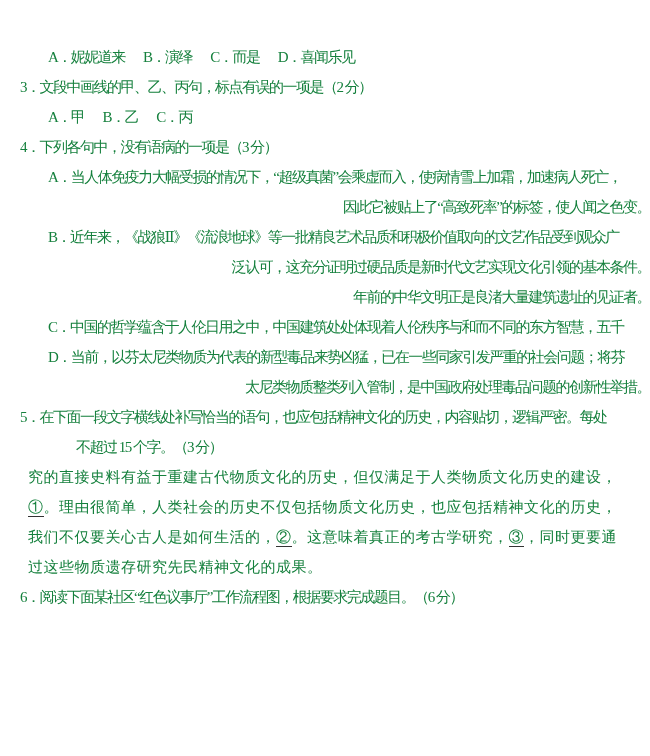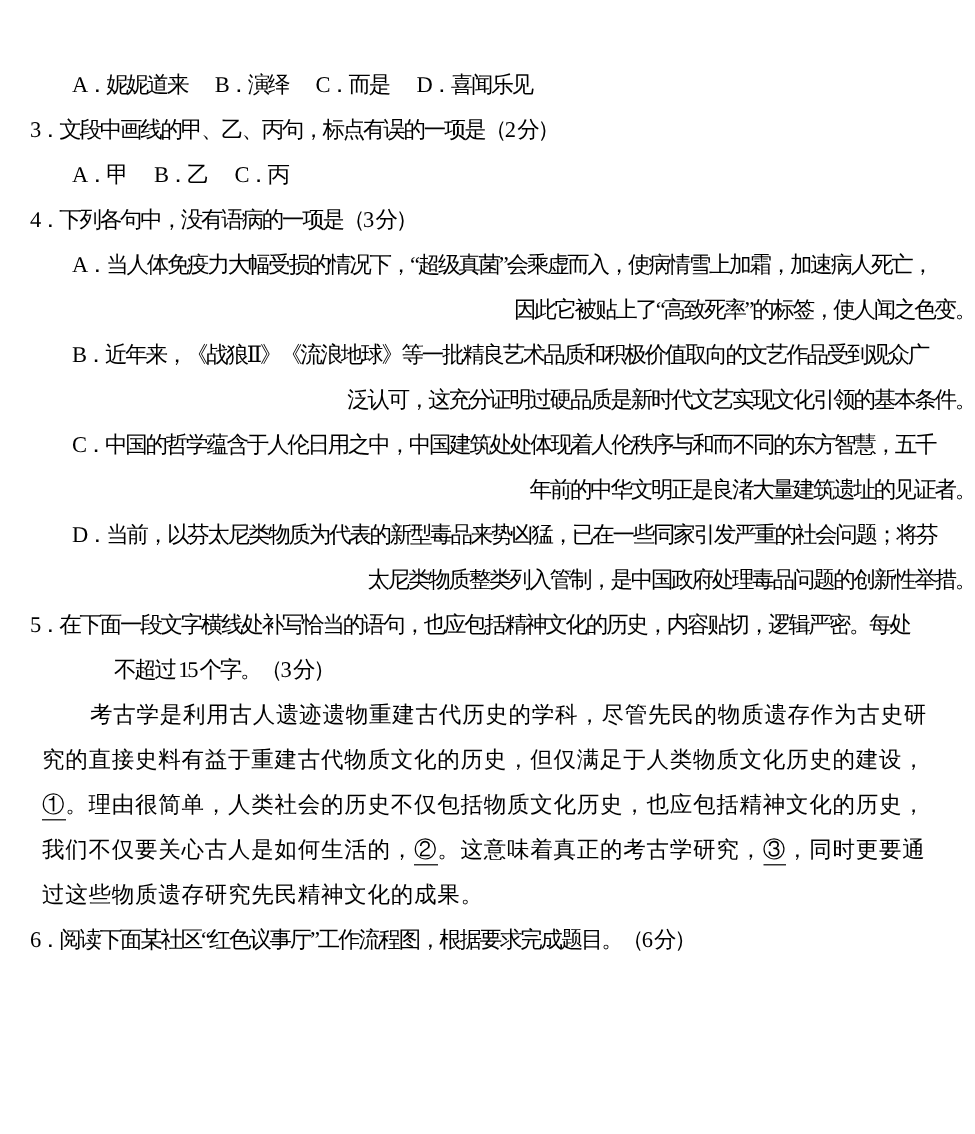--- a/index.html
+++ b/index.html
@@ -4,21 +4,21 @@
 <style>
   html,body { margin:0; padding:0; }
   .page {
     position:relative;
     width:650px;
     height:756px;
     background:#ffffff;
     overflow:hidden;
     font-family:"Liberation Serif","DejaVu Serif",serif;
     font-size:15px;
-    color:#000000;
+    color:#15803d;
   }
   .content { padding-top:42px; }
   .line {
     line-height:30px;
     white-space:nowrap;
     letter-spacing:-1.5px;
   }
   .qnum { margin-right:0; }
   .stem { padding-left:20px; }
   .stemwrap { padding-left:40px;margin-left:36px; }
@@ -63,35 +63,34 @@
       <span class="qnum">4．</span><span>下列各句中，没有语病的一项是（3 分）</span>
     </div>
     <div class="line optline1">
       <span>A．</span><span>当人体免疫力大幅受损的情况下，“超级真菌”会乘虚而入，使病情雪上加霜，加速病人死亡，</span>
     </div>
     <div class="line optline2">因此它被贴上了“高致死率”的标签，使人闻之色变。</div>
     <div class="line optline1">
       <span>B．</span><span>近年来，《战狼Ⅱ》《流浪地球》等一批精良艺术品质和积极价值取向的文艺作品受到观众广</span>
     </div>
     <div class="line optline2">泛认可，这充分证明过硬品质是新时代文艺实现文化引领的基本条件。</div>
+    <div class="line optline2">年前的中华文明正是良渚大量建筑遗址的见证者。</div>
     <div class="line optline1">
       <span>C．</span><span>中国的哲学蕴含于人伦日用之中，中国建筑处处体现着人伦秩序与和而不同的东方智慧，五千</span>
     </div>
-    <div class="line optline2">年前的中华文明正是良渚大量建筑遗址的见证者。</div>
     <div class="line optline1">
       <span>D．</span><span>当前，以芬太尼类物质为代表的新型毒品来势凶猛，已在一些同家引发严重的社会问题；将芬</span>
     </div>
     <div class="line optline2">太尼类物质整类列入管制，是中国政府处理毒品问题的创新性举措。</div>
 
     <div class="line stem">
       <span class="qnum">5．</span><span>在下面一段文字横线处补写恰当的语句，也应包括精神文化的历史，内容贴切，逻辑严密。每处</span>
     </div>
     <div class="line stemwrap">不超过 15 个字。（3 分）</div>
 
-    <div class="line kai kai-first">考古学是利用古人遗迹遗物重建古代历史的学科，尽管先民的物质遗存作为古史研</div>
     <div class="line kai">究的直接史料有益于重建古代物质文化的历史，但仅满足于人类物质文化历史的建设，</div>
     <div class="line kai">
       <span class="blank">①</span><span>。理由很简单，人类社会的历史不仅包括物质文化历史，也应包括精神文化的历史，</span>
     </div>
     <div class="line kai">
       <span>我们不仅要关心古人是如何生活的，</span><span class="blank">②</span><span>。这意味着真正的考古学研究，</span><span class="blank">③</span><span>，同时更要通</span>
     </div>
     <div class="line kai">过这些物质遗存研究先民精神文化的成果。</div>
 
     <div class="line stem">

